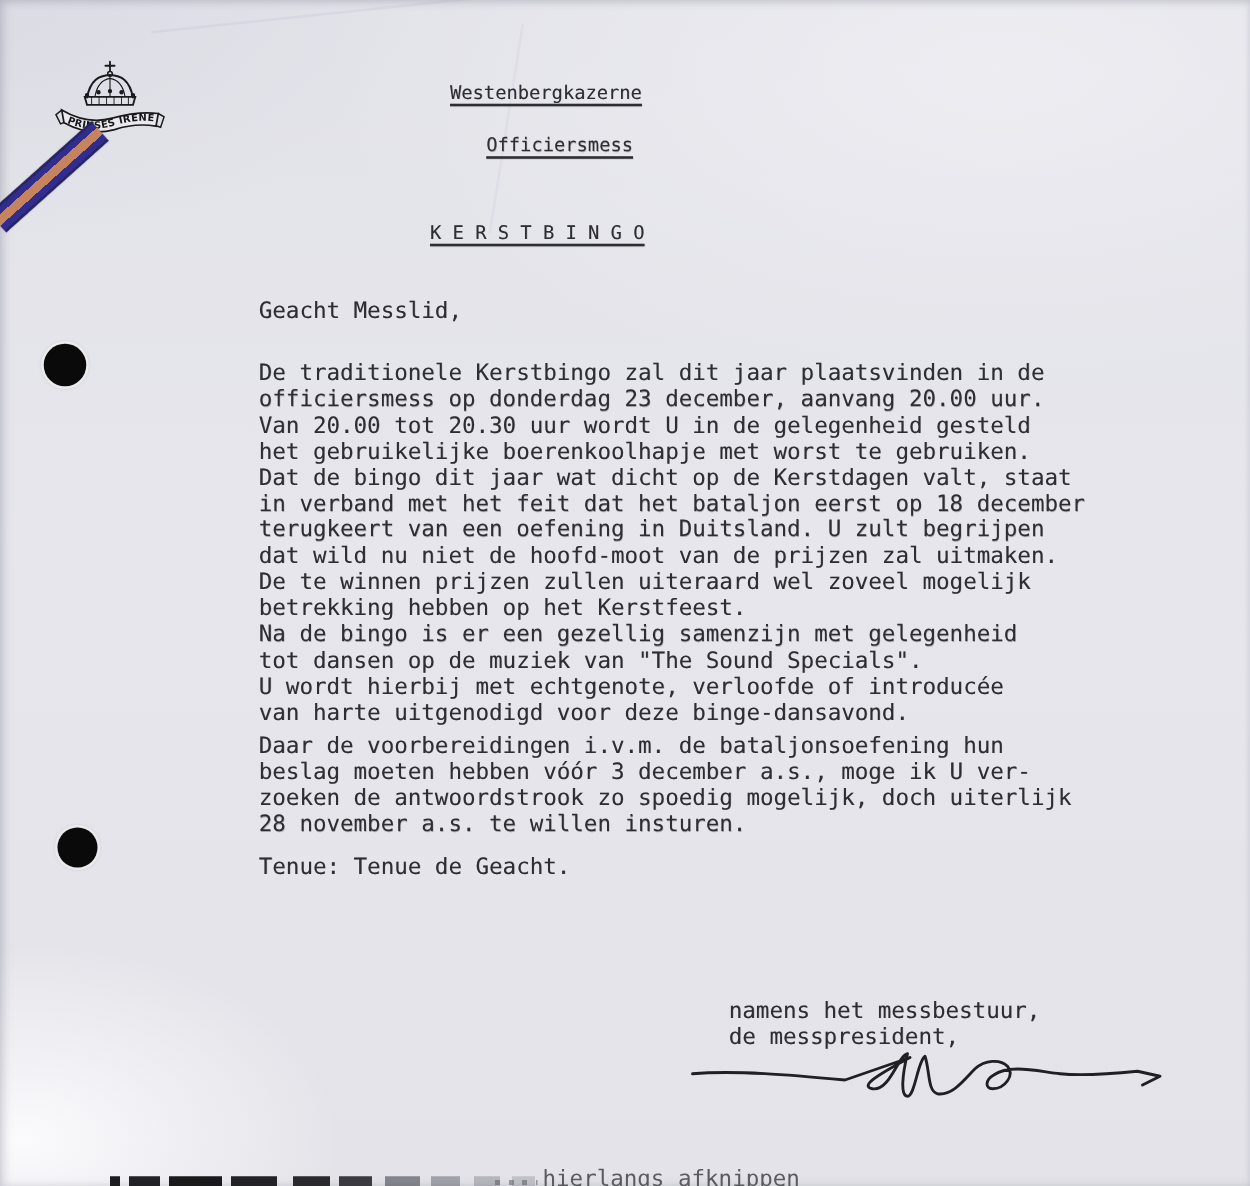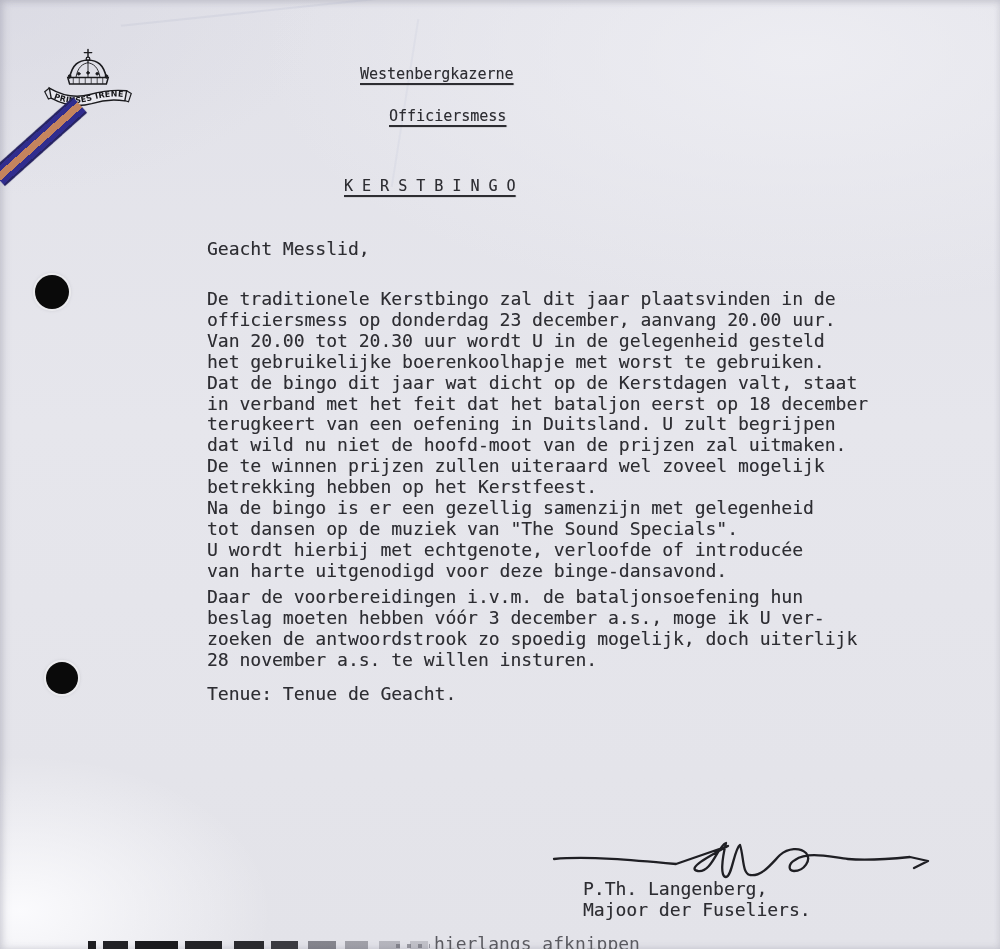--- a/index.html
+++ b/index.html
@@ -96,31 +96,31 @@
 Na de bingo is er een gezellig samenzijn met gelegenheid
 tot dansen op de muziek van "The Sound Specials".
 U wordt hierbij met echtgenote, verloofde of introducée
 van harte uitgenodigd voor deze binge-dansavond.</div>
   <div class="t" style="left:207px; top:587px;">Daar de voorbereidingen i.v.m. de bataljonsoefening hun
 beslag moeten hebben vóór 3 december a.s., moge ik U ver-
 zoeken de antwoordstrook zo spoedig mogelijk, doch uiterlijk
 28 november a.s. te willen insturen.</div>
   <div class="t" style="left:207px; top:684px;">Tenue: Tenue de Geacht.</div>
 
+  <div class="t" style="left:583px; top:799px;">namens het messbestuur,
+de messpresident,</div>
 
   <svg style="position:absolute; left:548px; top:833px;" width="400" height="56" viewBox="0 0 400 56">
     <path d="M6 26 C 40 23 85 27 128 31 L 180 13 C 152 28 140 36 150 38
              C 164 40 170 12 178 10 C 174 26 172 44 178 44 C 184 44 186 16 192 12
              C 196 24 194 40 202 42 C 214 44 224 30 232 22 C 240 15 252 14 258 20
              C 264 27 256 38 246 38 C 240 38 240 31 247 27 C 260 18 282 24 300 26
              C 320 28 342 26 362 24 L 380 28 L 366 35" fill="none" stroke="#1f1f24" stroke-width="2.3" stroke-linecap="round" stroke-linejoin="round"></path>
   </svg>
 
-  <div class="t" style="left:583px; top:879px;">P.Th. Langenberg,
-Majoor der Fuseliers.</div>
 
   <div>
     <div class="smudge"></div>
     <div class="dots"></div>
     <div class="t cutline-text" style="left:434px; top:934px;">hierlangs afknippen</div>
   </div>
 
 </div>
 
 </body></html>

